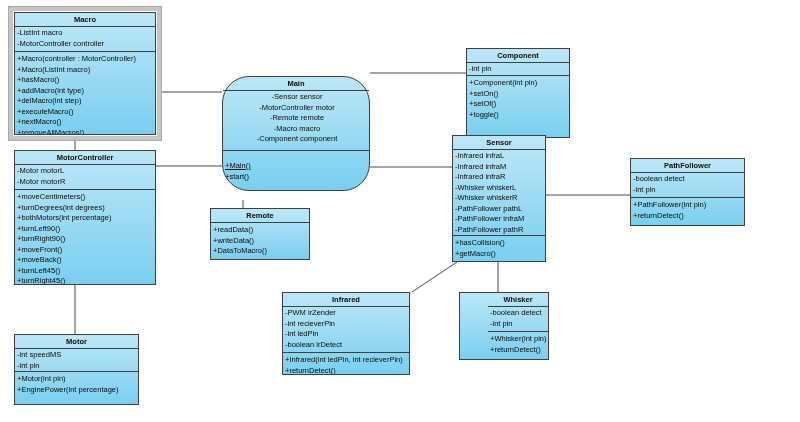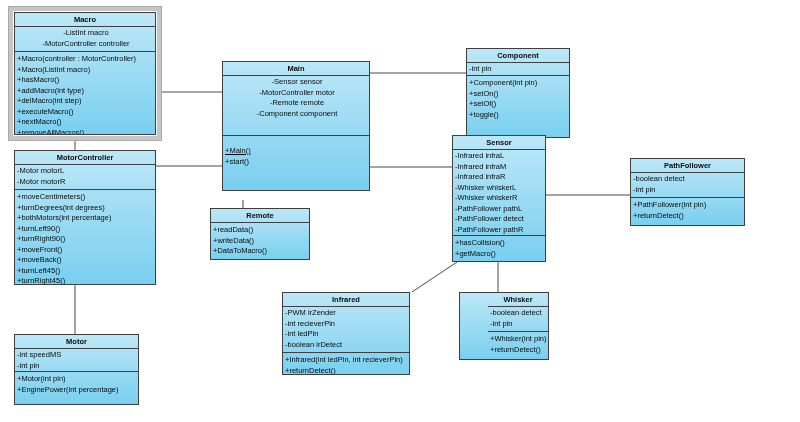--- a/index.html
+++ b/index.html
@@ -51,21 +51,21 @@
       <polyline points="243,200 243,208" fill="none" stroke="#4a4a4a" stroke-width="1"></polyline>
       <polyline points="370,73 466,73" fill="none" stroke="#4a4a4a" stroke-width="1"></polyline>
       <polyline points="370,167 452,167" fill="none" stroke="#4a4a4a" stroke-width="1"></polyline>
       <polyline points="546,195 630,195" fill="none" stroke="#4a4a4a" stroke-width="1"></polyline>
       <polyline points="498,262 498,292" fill="none" stroke="#4a4a4a" stroke-width="1"></polyline>
       <polyline points="457,262 412,292" fill="none" stroke="#4a4a4a" stroke-width="1"></polyline>
     </svg>
 <div class="sel-frame" style="left: 9px; top: 7px; width: 144px; height: 125px;"></div>
     <div class="uml-class" style="left: 14px; top: 12px; width: 142px; height: 123px;">
       <div class="uml-title">Macro</div>
-      <div class="uml-attrs" style="height: 25px; text-align: center;">
+      <div class="uml-attrs" style="height: 25px;">
         <div class="uml-row">-ListInt macro</div>
         <div class="uml-row">-MotorController controller</div>
       </div>
       <div class="uml-methods">
         <div class="uml-row">+Macro(controller : MotorController)</div>
         <div class="uml-row">+Macro(ListInt macro)</div>
         <div class="uml-row">+hasMacro()</div>
         <div class="uml-row">+addMacro(int type)</div>
         <div class="uml-row">+delMacro(int step)</div>
         <div class="uml-row">+executeMacro()</div>
@@ -95,26 +95,27 @@
       <div class="uml-title">Motor</div>
       <div class="uml-attrs" style="height: 23px;">
         <div class="uml-row">-int speedMS</div>
         <div class="uml-row">-int pin</div>
       </div>
       <div class="uml-methods">
         <div class="uml-row">+Motor(int pin)</div>
         <div class="uml-row">+EnginePower(int percentage)</div>
       </div>
     </div>
-    <div class="uml-class" style="left: 222px; top: 61px; width: 148px; height: 130px;">
+    <div class="uml-class" style="left: 222px; top: 76px; width: 148px; height: 115px; border-radius: 27px;">
       <div class="uml-title">Main</div>
       <div class="uml-attrs" style="height: 60px; text-align: center;">
         <div class="uml-row">-Sensor sensor</div>
         <div class="uml-row">-MotorController motor</div>
         <div class="uml-row">-Remote remote</div>
+        <div class="uml-row">-Macro macro</div>
         <div class="uml-row">-Component component</div>
       </div>
       <div class="uml-methods">
         <div class="uml-row u">+Main()</div>
         <div class="uml-row">+start()</div>
       </div>
     </div>
     <div class="uml-class" style="left: 210px; top: 208px; width: 100px; height: 52px;">
       <div class="uml-title">Remote</div>
       <div class="uml-methods">
@@ -137,21 +138,21 @@
     </div>
     <div class="uml-class" style="left: 452px; top: 135px; width: 94px; height: 127px;">
       <div class="uml-title">Sensor</div>
       <div class="uml-attrs" style="height: 86px;">
         <div class="uml-row">-Infrared infraL</div>
         <div class="uml-row">-Infrared infraM</div>
         <div class="uml-row">-Infrared infraR</div>
         <div class="uml-row">-Whisker whiskerL</div>
         <div class="uml-row">-Whisker whiskerR</div>
         <div class="uml-row">-PathFollower pathL</div>
-        <div class="uml-row">-PathFollower detect</div>
+        <div class="uml-row">-PathFollower infraM</div>
         <div class="uml-row">-PathFollower pathR</div>
       </div>
       <div class="uml-methods">
         <div class="uml-row">+hasCollision()</div>
         <div class="uml-row">+getMacro()</div>
       </div>
     </div>
     <div class="uml-class" style="left: 630px; top: 158px; width: 115px; height: 68px;">
       <div class="uml-title">PathFollower</div>
       <div class="uml-attrs" style="height: 25px;">

